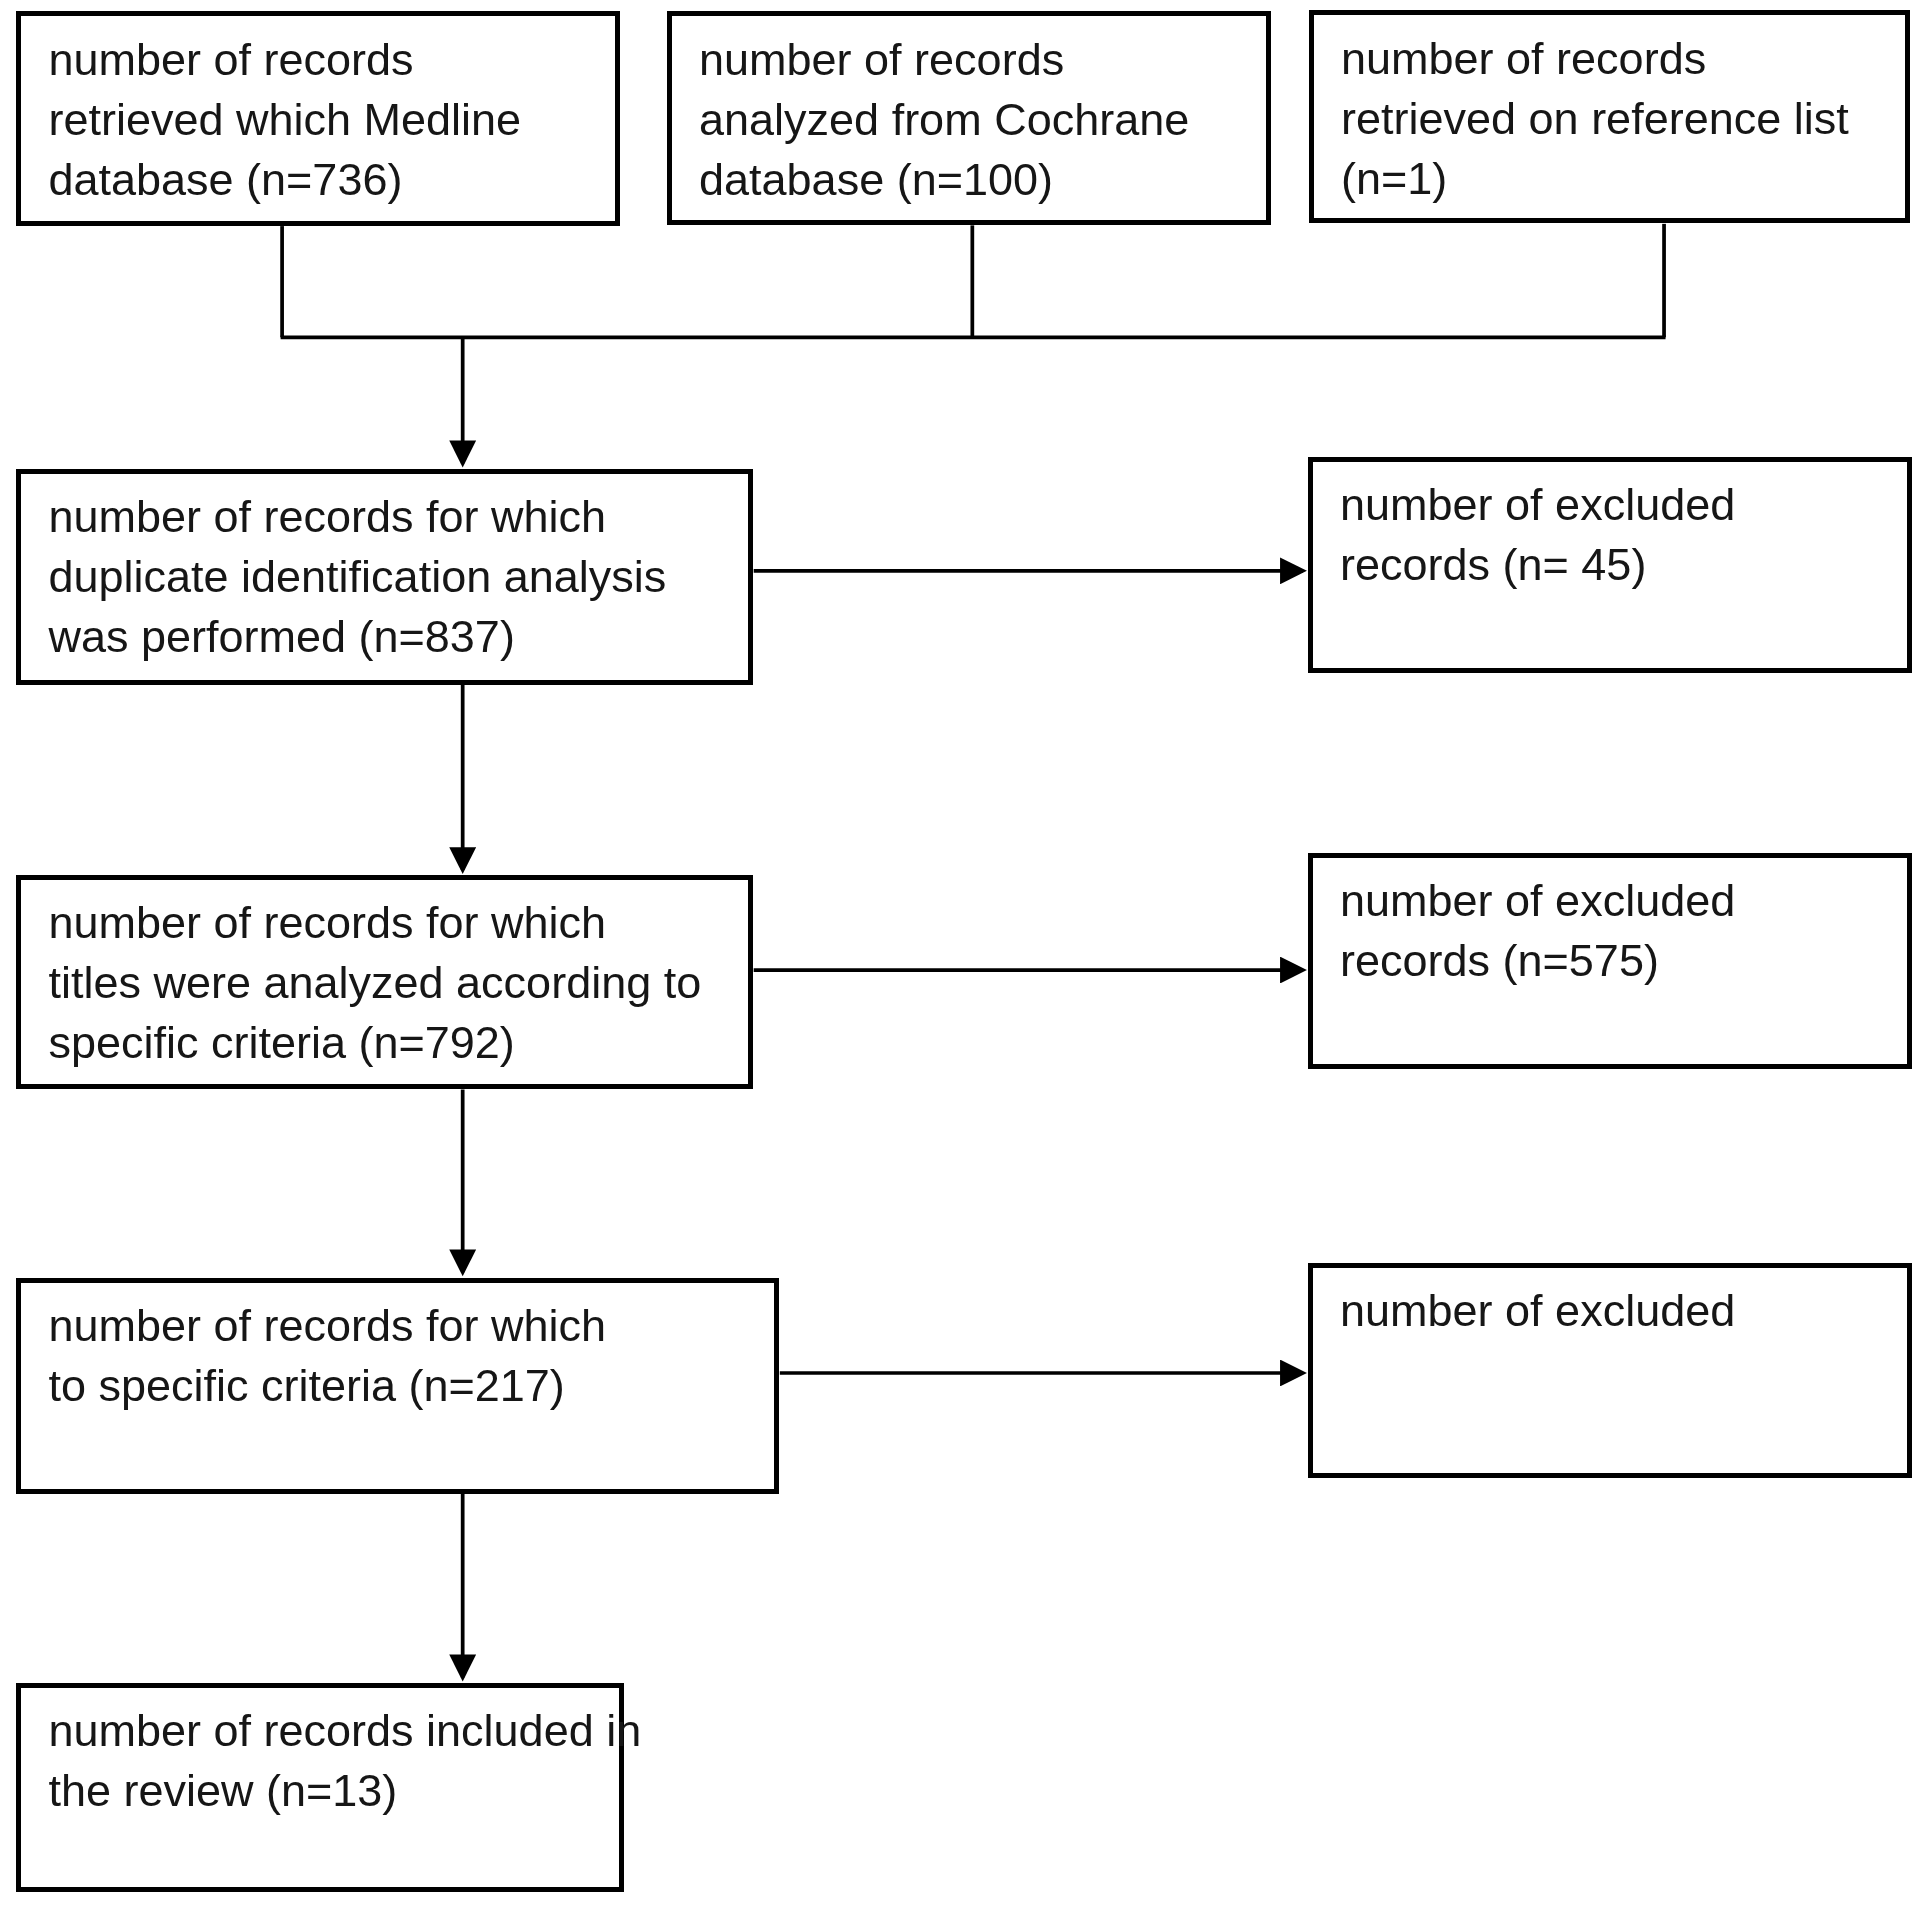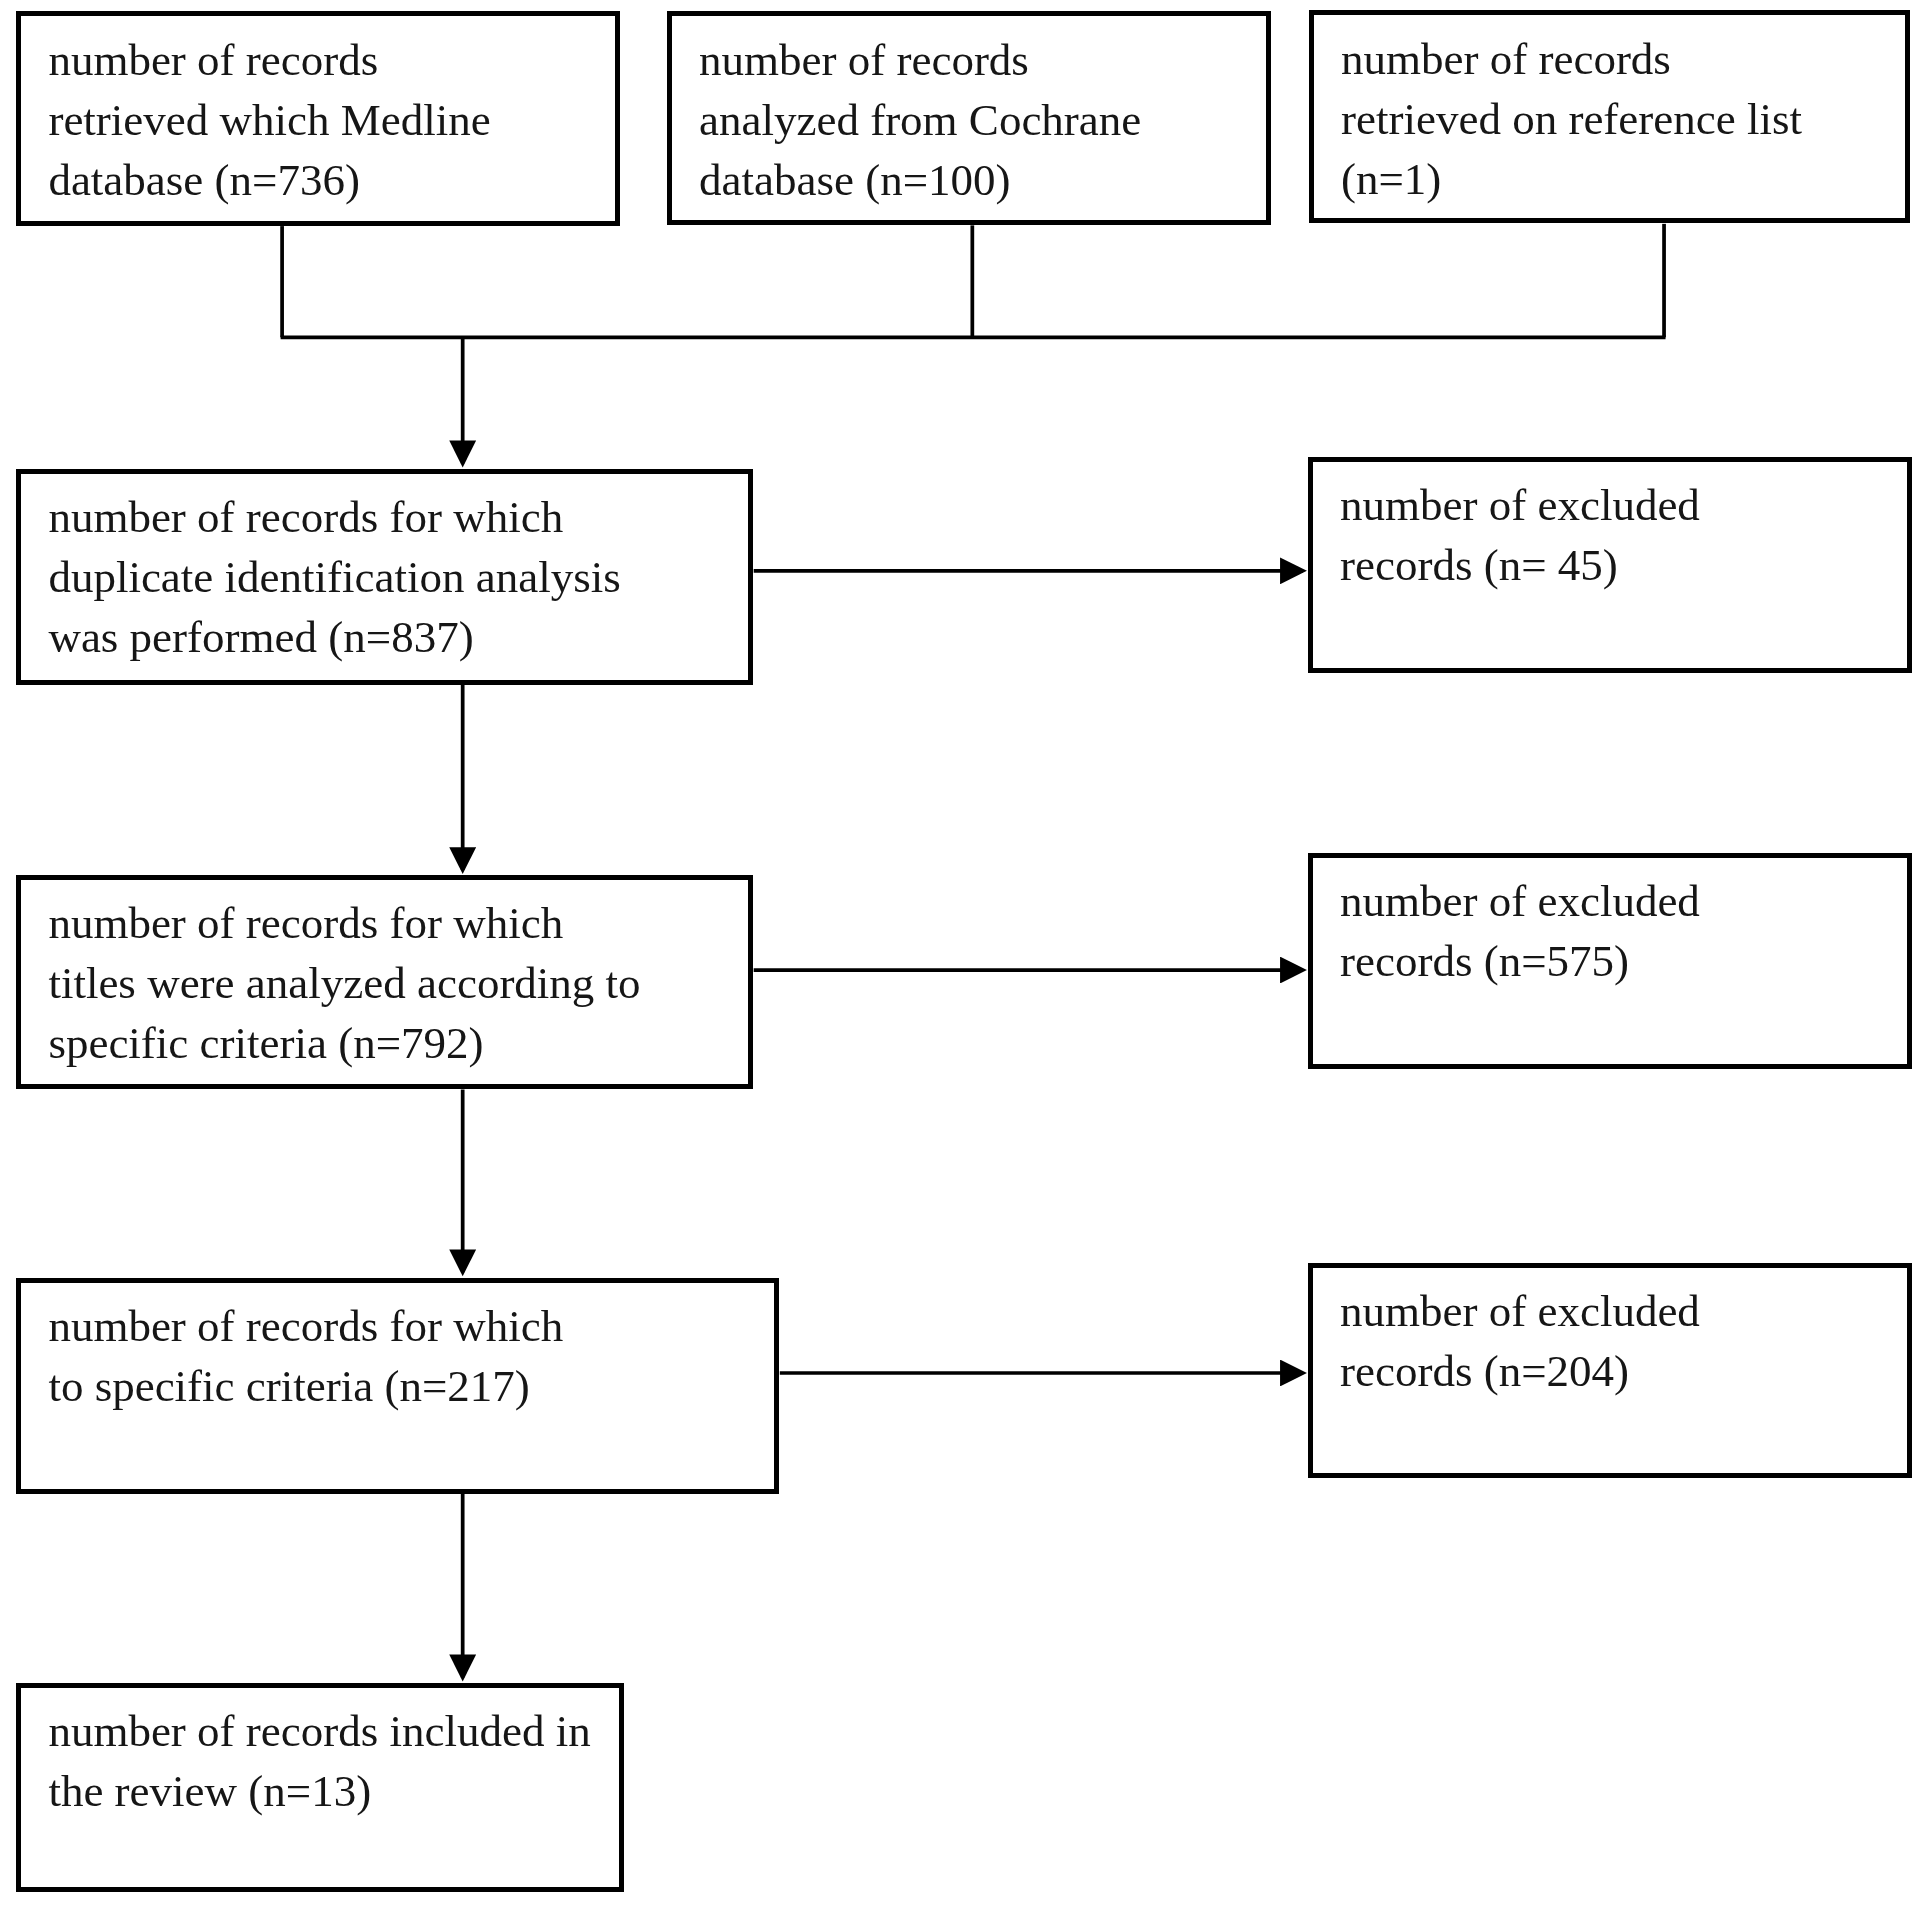--- a/index.html
+++ b/index.html
@@ -1,21 +1,21 @@
 <!DOCTYPE html>
 <html style="font-size:12px"><head>
 <meta charset="utf-8">
 <style>
   html, body { margin: 0; padding: 0; background: #ffffff; }
   #canvas {
     position: relative;
     width: 1926px;
     height: 1911px;
     background: #ffffff;
-    font-family: Liberation Serif, serif;
+    font-family: Liberation Sans, sans-serif;
     color: #161616;
   }
   .box {
     position: absolute;
     box-sizing: border-box;
     border: 5.2px solid #000000;
     background: #ffffff;
     padding: 13.4px 15px 0 27px;
     font-size: 45px;
     line-height: 60px;
@@ -107,21 +107,20 @@
     <div class="ln">records (n=575)</div>
   </div>
 
   <div class="box" id="b-abstracts">
     <div class="ln">number of records for which</div>
     <div class="ln">to specific criteria (n=217)</div>
   </div>
 
   <div class="box" id="b-excl-abs">
     <div class="ln">number of excluded</div>
-    <div class="ln">records (n=204)</div>
   </div>
 
   <div class="box" id="b-included">
     <div class="ln">number of records included in</div>
     <div class="ln">the review (n=13)</div>
   </div>
 
 </div>
 
 

